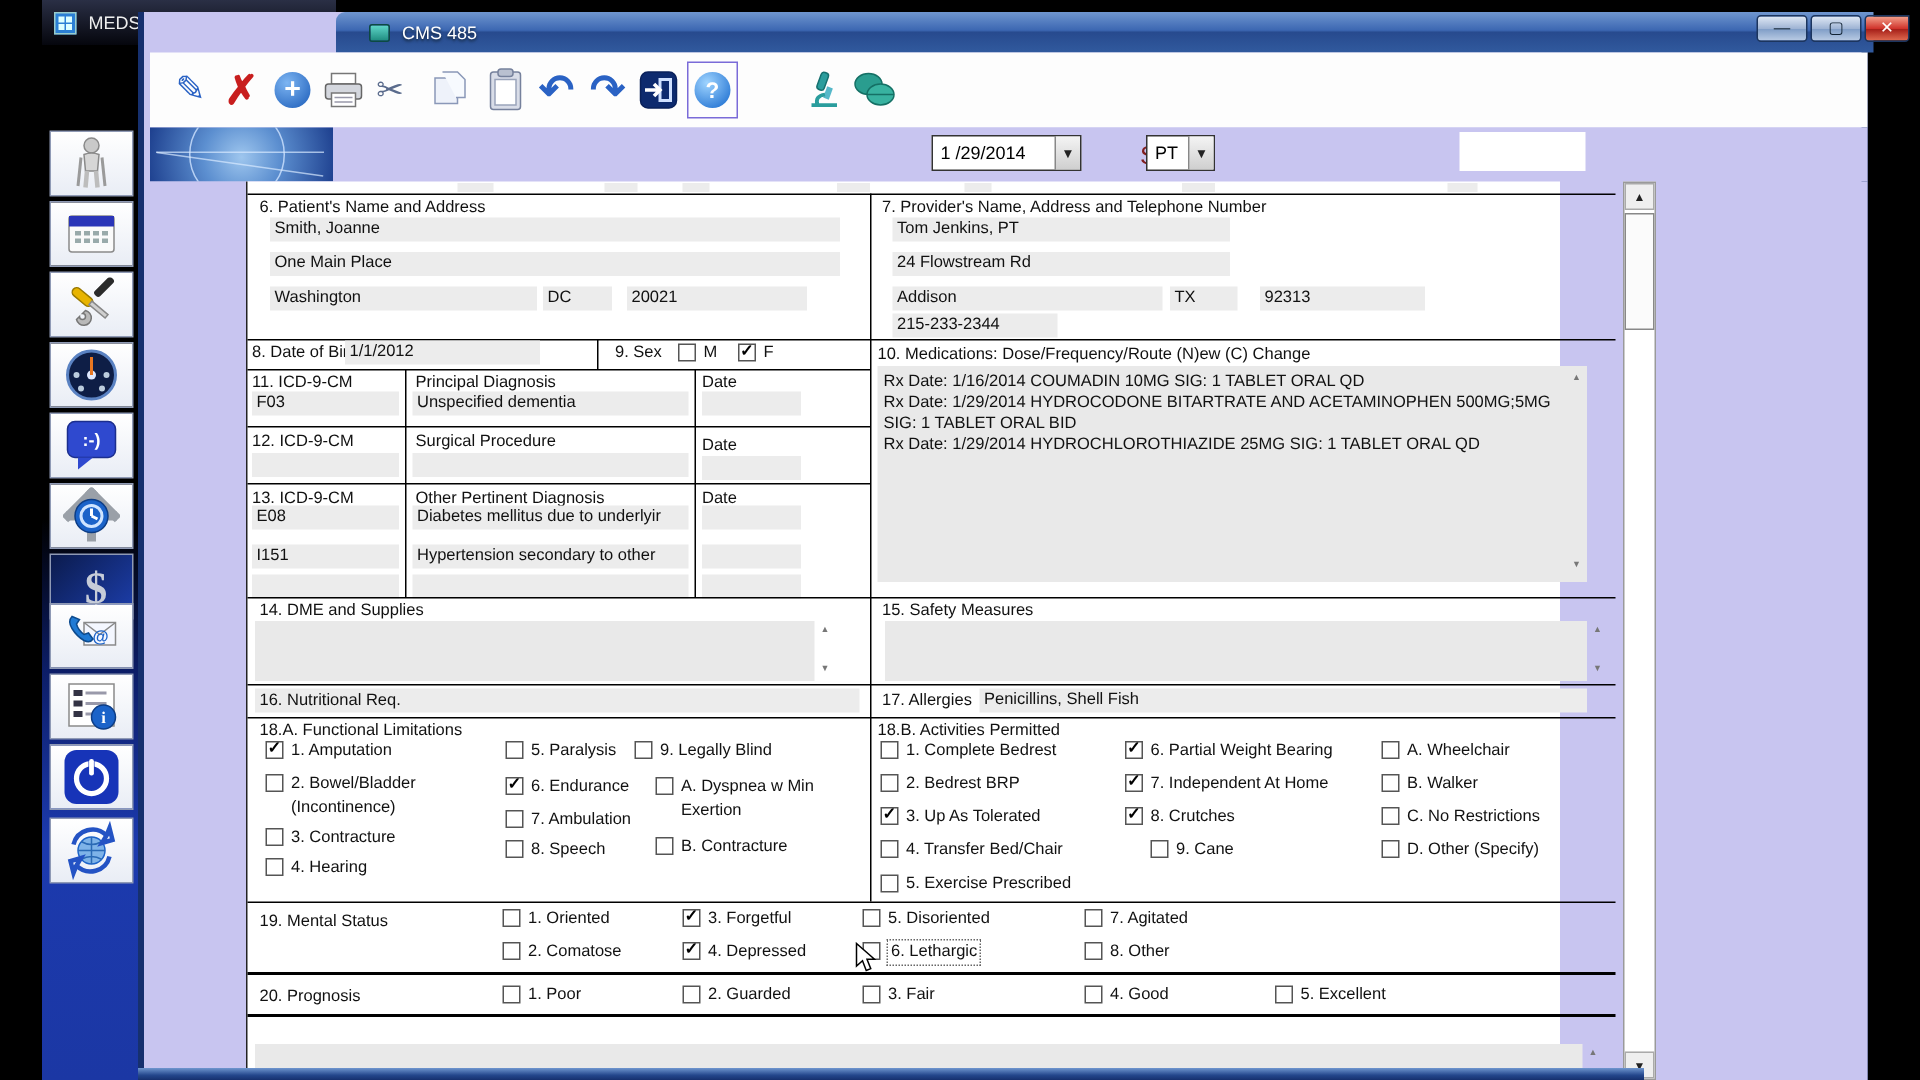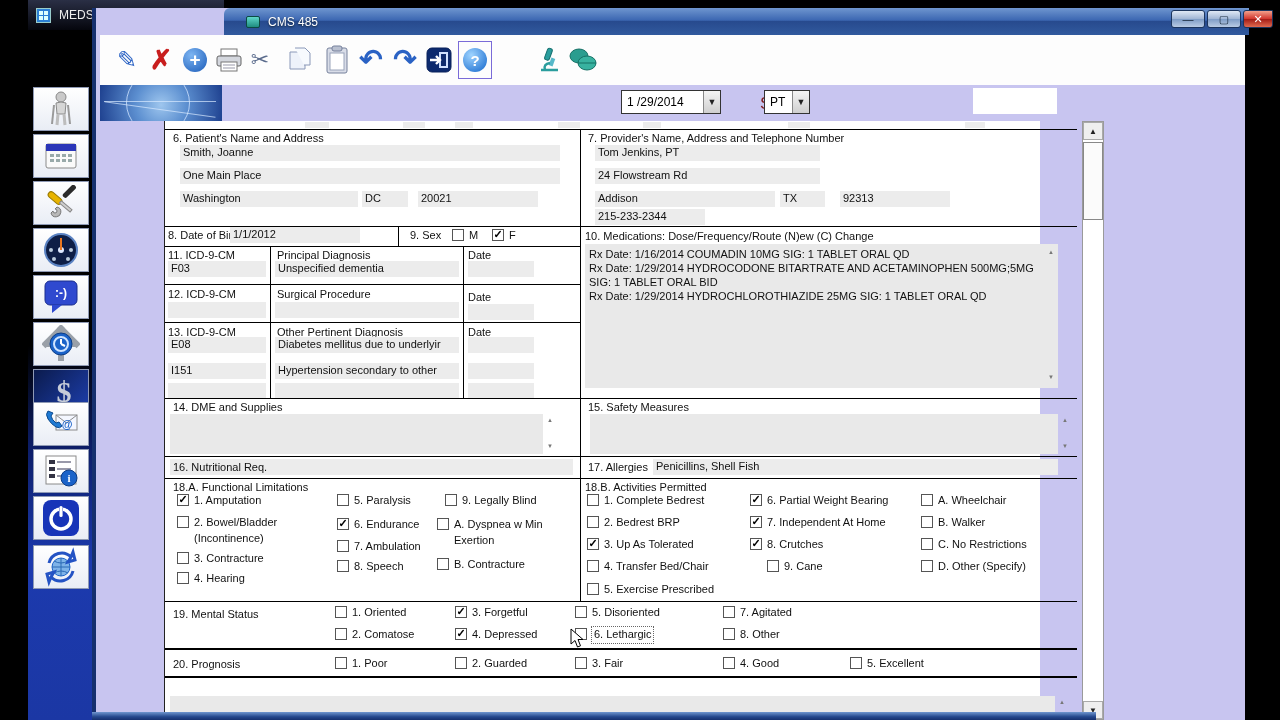--- a/index.html
+++ b/index.html
@@ -445,21 +445,21 @@
           <span class="cbl">6. Endurance</span>
         </div>
         <div class="cbi" style="left:172px;top:418px">
           <span class="cb"></span>
           <span class="cbl">7. Ambulation</span>
         </div>
         <div class="cbi" style="left:172px;top:438px">
           <span class="cb"></span>
           <span class="cbl">8. Speech</span>
         </div>
-        <div class="cbi" style="left:280px;top:372px">
+        <div class="cbi" style="left:258px;top:372px">
           <span class="cb"></span>
           <span class="cbl">9. Legally Blind</span>
         </div>
         <div class="cbi" style="left:272px;top:396px;width:125px">
           <span class="cb"></span>
           <span class="cbl">A. Dyspnea w Min Exertion</span>
         </div>
         <div class="cbi" style="left:272px;top:436px">
           <span class="cb"></span>
           <span class="cbl">B. Contracture</span>

